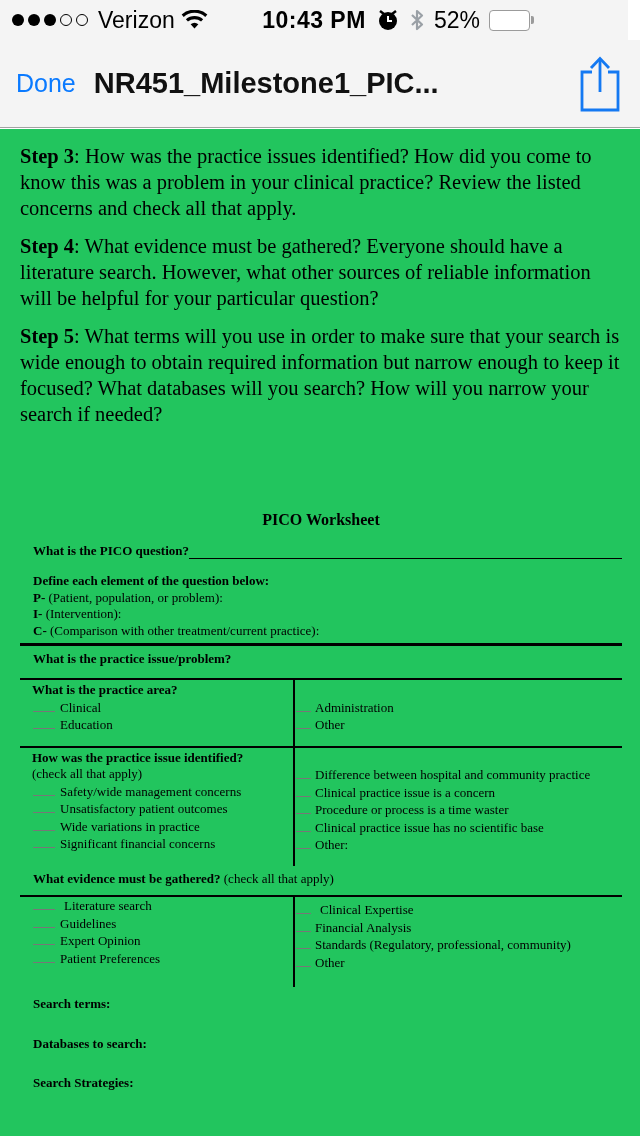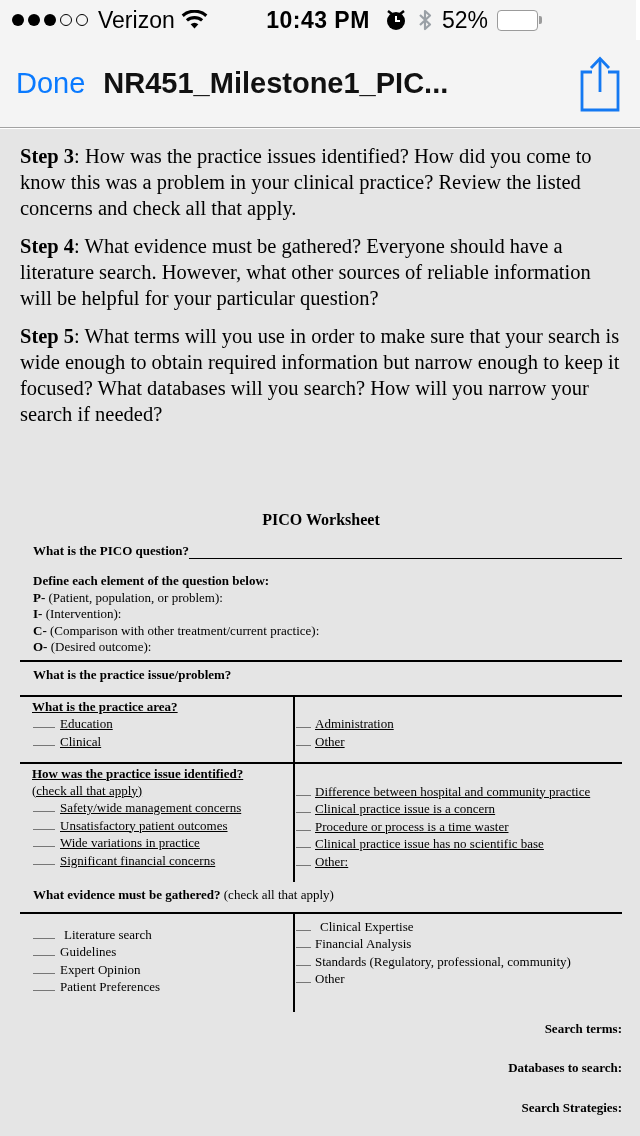--- a/index.html
+++ b/index.html
@@ -7,21 +7,21 @@
   body {
     font-family: "Liberation Sans", sans-serif;
     background: #ffffff;
     overflow: hidden;
     position: relative;
   }
   .phone { width: 640px; height: 1136px; position: relative; background:#fff; }
 
   
   .status-bar {
-    position: absolute; top: 0; left: 0; right: 4px; height: 40px;
+    position: absolute; top: 0; left: 0; right: 12px; height: 40px;
     background: #f4f4f4;
     display: flex; align-items: center;
     padding: 0 12px;
     font-size: 23px; color: #000;
   }
   .sb-left { display: flex; align-items: center; gap: 6px; width: 240px; }
   .signal-dots { display: flex; align-items: center; gap: 4px; margin-right: 4px; }
   .dot { width: 12px; height: 12px; border-radius: 50%; }
   .dot.filled { background: #000; }
   .dot.empty { background: transparent; border: 1.5px solid #000; }
@@ -41,35 +41,35 @@
   .nav-bar {
     position: absolute; top: 40px; left: 0; right: 0; height: 88px;
     background: #f4f4f4;
     border-bottom: 1px solid #a2a2a2;
     display: flex; align-items: center;
     padding: 0 16px;
   }
   .done-btn {
     background: none; border: none; cursor: pointer;
     font-family: "Liberation Sans", sans-serif;
-    font-size: 29px; color: #0a7aff; padding: 0; margin-right: 18px;
+    font-size: 25px; color: #0a7aff; padding: 0; margin-right: 18px;
   }
   .nav-title {
     flex: 1; font-size: 29px; font-weight: 700; color: #111;
     white-space: nowrap; overflow: hidden;
   }
   .share-btn {
     background: none; border: none; cursor: pointer; padding: 0;
     width: 48px; height: 62px; display: flex; align-items: center; justify-content: center;
   }
 
   
   .document {
     position: absolute; top: 129px; left: 0; right: 0; bottom: 0;
-    background: #e5e5e5;
+    background: #22c55e;
     padding: 14px 18px 0 20px;
     font-family: "Liberation Serif", serif;
     color: #000;
   }
   .step-para {
     font-size: 20.5px; line-height: 26px; margin-bottom: 12px;
     max-width: 602px;
   }
   .step-para b { font-weight: 700; }
 
@@ -82,40 +82,40 @@
 
   .ws-define { margin-top: 14px; padding-left: 13px; }
   .ws-define .def-head { font-weight: 700; }
   .ws-define .def-row b { font-weight: 700; }
 
   .hr-thick { height: 2.5px; background: #000; margin-top: 4px; }
   .ws-heading { font-weight: 700; padding-left: 13px; margin-top: 5px; }
   .ws-heading .normal { font-weight: 400; }
 
   .ws-table { border-top: 2.5px solid #000; display: flex; }
-  .ws-table.t1 { margin-top: 11px; text-decoration: underline; }
+  .ws-table.t1 { margin-top: 11px; }
   .ws-table.t2 { margin-top: 8px; }
   .cell-left { width: 275px; border-right: 2px solid #000; padding: 2px 0 12px 0; }
   .cell-right { flex: 1; padding: 2px 0 12px 0; }
   .cell-right.offset { padding-top: 18.5px; }
   .cell-heading { font-weight: 700; padding-left: 12px; }
   .cell-sub { padding-left: 12px; }
   .opt { white-space: nowrap; }
   .cell-left .opt { padding-left: 13px; }
   .blank {
     display: inline-block; border-bottom: 1.3px solid #777;
     height: 13px; vertical-align: baseline;
   }
   .cell-left .blank { width: 22px; margin-right: 5px; }
   .cell-right .blank { width: 15px; margin-right: 4px; margin-left: 1px; }
   .t2 .cell-left { padding-bottom: 16px; }
   .t2 .cell-right { padding-bottom: 16px; }
   .t2 .opt:first-child .blank { margin-right: 9px; }
 
-  .ws-footer { padding-left: 13px; margin-top: 9px; text-align: right; }
+  .ws-footer { padding-left: 13px; margin-top: 9px; }
   .ws-footer .f-label { font-weight: 700; margin-bottom: 23px; }
 
   
   .icon { display: inline-flex; align-items: center; justify-content: center; }
 </style>
 </head>
 <body>
 
 <div class="phone">
 
@@ -189,33 +189,32 @@
       <div class="ws-question">
         <span class="q-label">What is the PICO question?</span>
         <span class="q-line"></span>
       </div>
 
       <div class="ws-define">
         <div class="def-head">Define each element of the question below:</div>
         <div class="def-row"><b>P-</b><span> (Patient, population, or problem):</span></div>
         <div class="def-row"><b>I-</b><span> (Intervention):</span></div>
         <div class="def-row"><b>C-</b><span> (Comparison with other treatment/current practice):</span></div>
-        <div class="def-row"><b>O-</b><span> (Desired outcome):</span></div>
       </div>
 
       <div class="hr-thick"></div>
 
       <div class="ws-heading">What is the practice issue/problem?</div>
 
       <div class="ws-table t1" style="flex-direction:column; display:block;">
         <div style="display:flex; border-bottom:2px solid #000;">
           <div class="cell-left">
             <div class="cell-heading">What is the practice area?</div>
+            <div class="opt"><span class="blank"></span><span>Clinical</span></div>
             <div class="opt"><span class="blank"></span><span>Education</span></div>
-            <div class="opt"><span class="blank"></span><span>Clinical</span></div>
           </div>
           <div class="cell-right offset">
             <div class="opt"><span class="blank"></span><span>Administration</span></div>
             <div class="opt"><span class="blank"></span><span>Other</span></div>
           </div>
         </div>
         <div style="display:flex;justify-content:space-between;">
           <div class="cell-left">
             <div class="cell-heading">How was the practice issue identified?</div>
             <div class="cell-sub">(check all that apply)</div>
@@ -230,21 +229,21 @@
             <div class="opt"><span class="blank"></span><span>Procedure or process is a time waster</span></div>
             <div class="opt"><span class="blank"></span><span>Clinical practice issue has no scientific base</span></div>
             <div class="opt"><span class="blank"></span><span>Other:</span></div>
           </div>
         </div>
       </div>
 
       <div class="ws-heading"><span>What evidence must be gathered?</span><span class="normal"> (check all that apply)</span></div>
 
       <div class="ws-table t2">
-        <div class="cell-left" style="padding-top:12px;">
+        <div class="cell-left" style="padding-top:0;">
           <div class="opt"><span class="blank"></span><span>Literature search</span></div>
           <div class="opt"><span class="blank"></span><span>Guidelines</span></div>
           <div class="opt"><span class="blank"></span><span>Expert Opinion</span></div>
           <div class="opt"><span class="blank"></span><span>Patient Preferences</span></div>
         </div>
         <div class="cell-right" style="padding-top:4px;">
           <div class="opt"><span class="blank"></span><span>Clinical Expertise</span></div>
           <div class="opt"><span class="blank"></span><span>Financial Analysis</span></div>
           <div class="opt"><span class="blank"></span><span>Standards (Regulatory, professional, community)</span></div>
           <div class="opt"><span class="blank"></span><span>Other</span></div>

